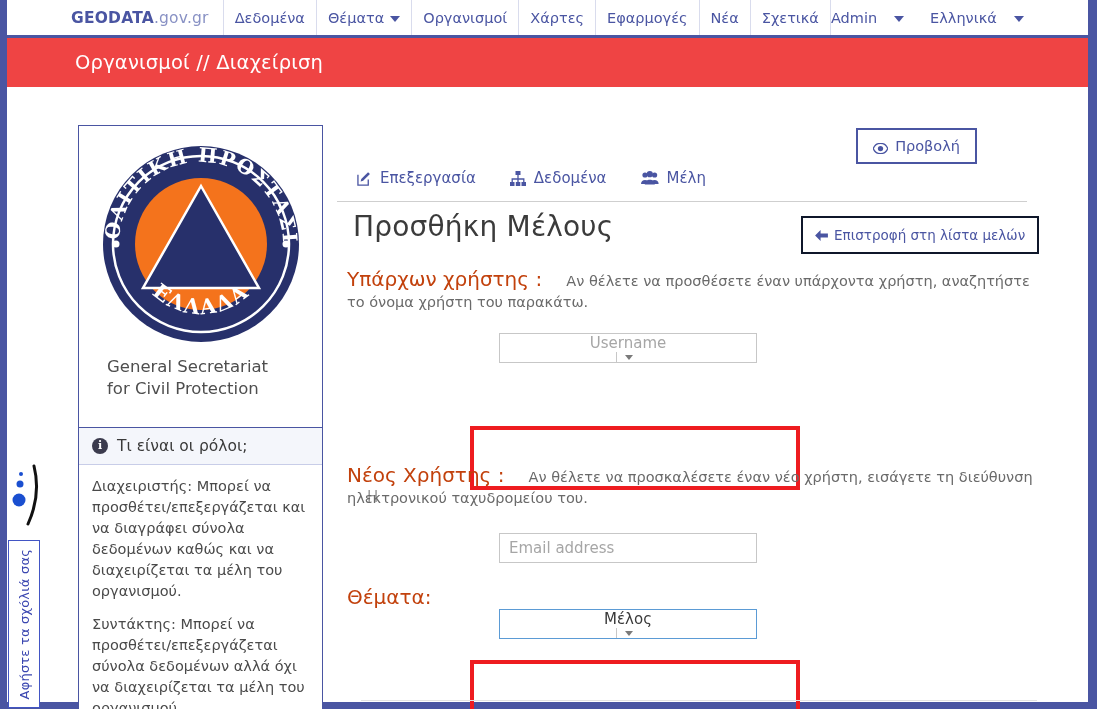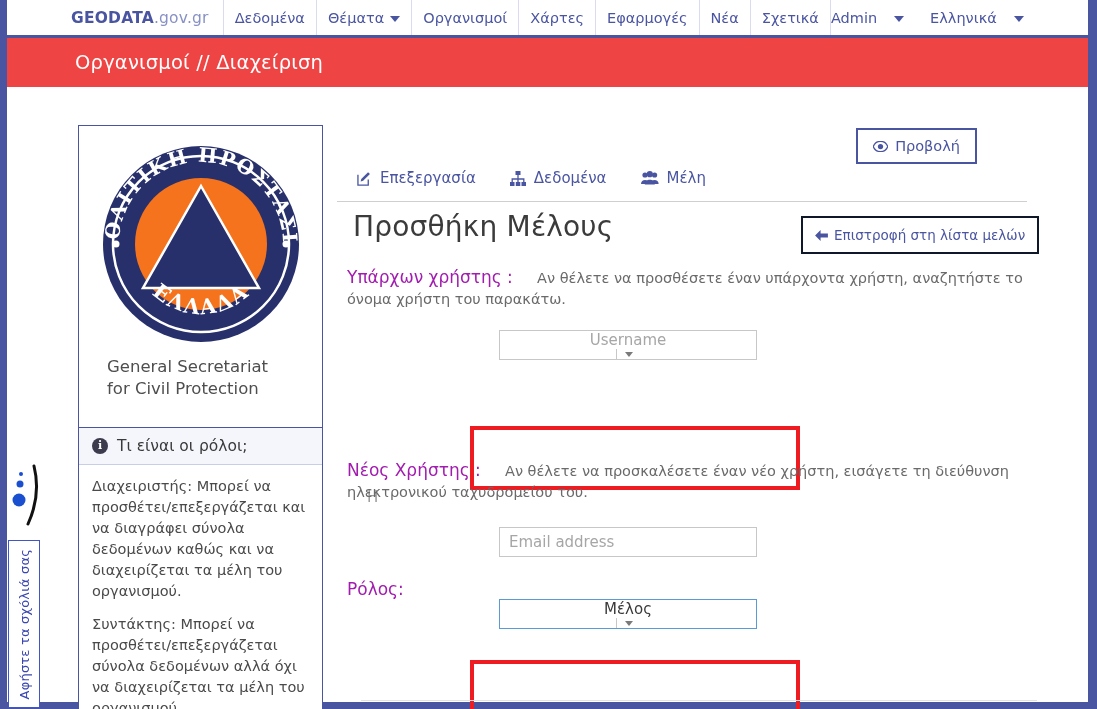--- a/index.html
+++ b/index.html
@@ -85,21 +85,21 @@
   #roles-body { padding:11px 13px 14px; }
   .role-p { font-size:14.5px; color:#4a4a4a; line-height:1.45; margin:0 0 12px; }
   .role-p:last-child { margin-bottom:0; }
 
   
   #main { position:absolute; left:330px; top:0; width:700px; }
 
   #view-btn {
     position:absolute; right:60px; top:41px;
     border:2px solid #4a55a2; background:#fff; color:#4a55a2;
-    font-size:14.5px; padding:8px 15px; display:flex; align-items:center; gap:7px;
+    font-size:14.5px; padding:8px 15px; display:flex; align-items:flex-end; gap:7px;
     cursor:pointer; font-family:"DejaVu Sans", sans-serif;
   }
 
   #tabs {
     position:absolute; left:0; top:82px; width:690px;
     display:flex; gap:34px; padding:0 0 14px 20px;
     border-bottom:1px solid #cfcfcf;
   }
   .tab { display:flex; align-items:center; gap:8px; font-size:15px; color:#4a55a2; cursor:pointer; }
   .tab-ic { display:flex; align-items:center; color:#4a55a2; }
@@ -110,21 +110,21 @@
     position:absolute; left:448px; top:6px;
     border:2px solid #0f172a; background:#fff; color:#4a55a2;
     font-size:13.5px; padding:9px 12px; display:flex; align-items:center; gap:6px;
     cursor:pointer; white-space:nowrap; font-family:"DejaVu Sans", sans-serif;
   }
 
   
   #form { position:absolute; left:10px; top:180px; width:690px; }
   .field-row { position:relative; margin-bottom:4px; }
   .field-label {
-    font-size:17px; color:#a21caf; display:inline;
+    font-size:20px; color:#c2410c; display:inline;
   }
   .field-help {
     font-size:14.5px; color:#6a6a6a; line-height:1.45; display:inline;
   }
 
   .input-wrap { position:relative; margin:12px 0 0 0; }
   .txt-input {
     width:258px; height:30px; border:1px solid #c7c7c7; background:#fff;
     font-size:15px; color:#3a3a3a; padding:0 9px;
     font-family:"DejaVu Sans", sans-serif; outline:none;
@@ -338,21 +338,21 @@
         <span class="field-label">Νέος Χρήστης :</span>
         <span style="display:inline-block;width:14px"></span>
         <span class="field-help">Αν θέλετε να προσκαλέσετε έναν νέο χρήστη, εισάγετε τη διεύθυνση ηλεκτρονικού ταχυδρομείου του.</span>
       </div>
 
       <div class="input-wrap" style="margin-top:24px;margin-left:152px">
         <input class="txt-input" type="text" value="" placeholder="Email address" style="">
       </div>
 
       <div class="field-row" style="margin-top:22px">
-        <span class="field-label">Ρόλος:</span>
+        <span class="field-label">Θέματα:</span>
       </div>
       <div class="input-wrap" style="margin-top:-4px;margin-left:152px">
         <div class="select-box focused">
           <span class="select-val">Μέλος</span>
           <span class="select-arrow">
               <i></i>
             </span>
         </div>
       </div>
       <div class="hl-box" style="left:123px; top:393px; width:330px; height:64px;"></div>

